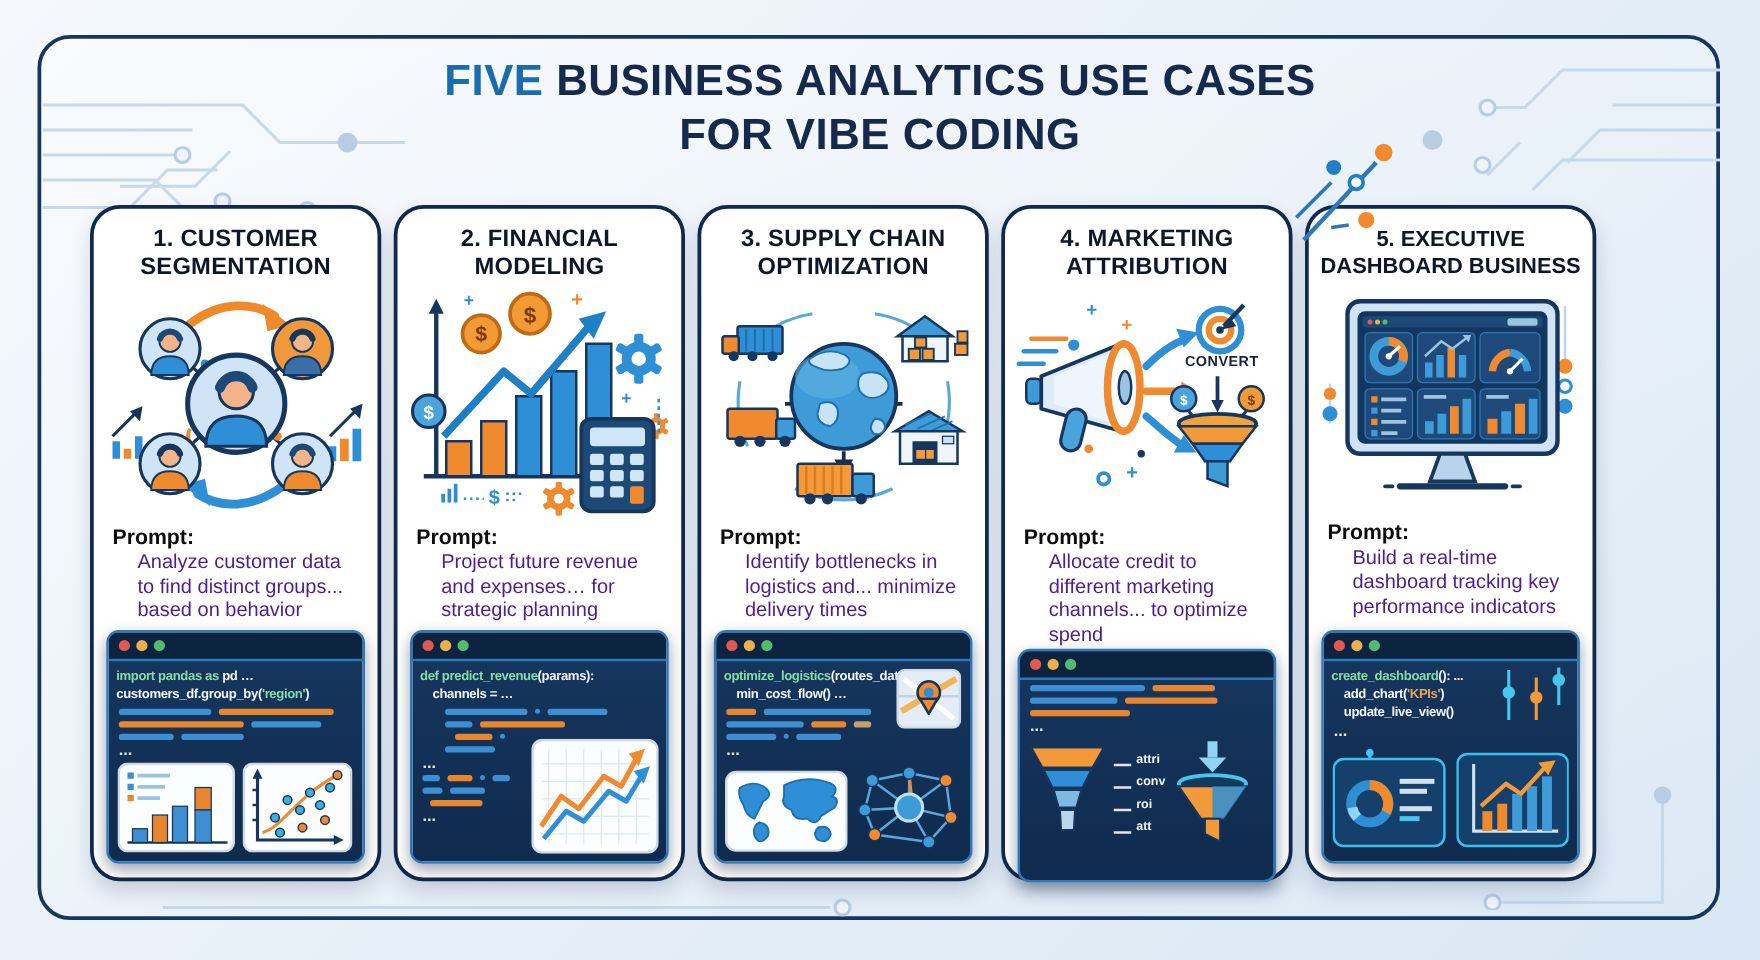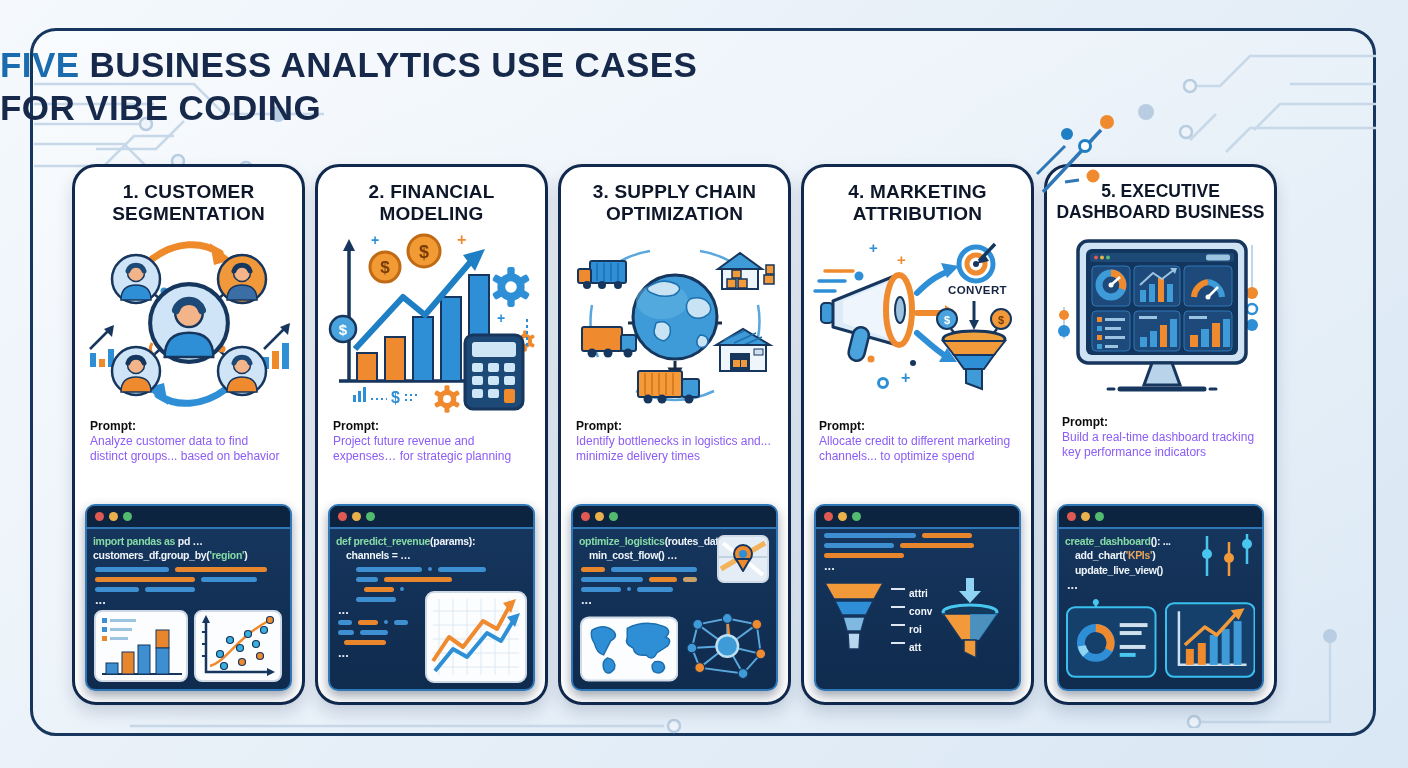--- a/index.html
+++ b/index.html
@@ -8,58 +8,58 @@
     background:linear-gradient(135deg,#f5f9fd 0%,#e8f0f8 45%,#d9e7f4 100%);
     font-family:"Liberation Sans",sans-serif;
   }
   .frame{
     position:absolute;left:30px;top:28px;width:1340px;height:702px;
     border:3px solid #16365e;border-radius:26px;
     background:linear-gradient(160deg,rgba(255,255,255,.45),rgba(222,235,246,.35));
   }
   .circuit{position:absolute;pointer-events:none;}
   .title{
-    position:absolute;top:44px;left:0;right:0;
+    position:absolute;top:44px;left:0;right:0;text-align:center;
     font-weight:800;color:#17294b;font-size:35px;line-height:1.22;letter-spacing:.4px;
   }
   .title .hl{color:#1a6cae;}
   .cards{position:absolute;left:72px;top:164px;display:flex;gap:10px;}
   .card{
     width:227px;height:535px;background:#ffffff;border:3px solid #10294d;border-radius:24px;
     box-shadow:0 8px 16px rgba(20,40,80,.16);display:flex;flex-direction:column;align-items:center;
     position:relative;
   }
   .card-title{margin-top:14px;text-align:center;font-weight:800;font-size:19px;color:#0d1729;line-height:1.18;letter-spacing:.2px;}
   .card-title.tight{font-size:17.5px;letter-spacing:0;}
   .illus{width:210px;height:185px;margin-top:5px;position:relative;flex:none;}
   .illus svg{position:absolute;left:0;top:0;}
   .convert-label{position:absolute;left:128px;top:53px;width:74px;text-align:center;font-weight:800;font-size:11.5px;color:#15233f;letter-spacing:.4px;}
   .prompt{width:100%;padding:0 15px;box-sizing:border-box;margin-top:3px;}
-  .prompt-label{font-weight:800;font-size:12px;color:#0d0d0d;line-height:1.25;}
-  .prompt-text{font-size:12px;color:#8b5cf6;line-height:1.23;}
+  .prompt-label{font-weight:800;font-size:17px;color:#0d0d0d;line-height:1.25;}
+  .prompt-text{font-size:16px;color:#4c1d95;line-height:1.23;margin-left:20px;}
   .codewin{
     margin-top:auto;margin-bottom:11px;width:203px;height:183px;flex:none;
     background:linear-gradient(#17375f,#0f2b4e);border:2px solid #2f77b6;border-radius:10px;
     box-shadow:0 5px 12px rgba(8,28,58,.4);overflow:hidden;position:relative;
   }
   .codebar{height:21px;background:#0d2441;border-bottom:2px solid #2f77b6;display:flex;align-items:center;padding-left:8px;gap:5px;}
   .wdot{width:9px;height:9px;border-radius:50%;}
   .wdot.r{background:#e05a52}.wdot.y{background:#e9b04c}.wdot.g{background:#53bb6f}
   .code{padding:5px 6px 0;font-weight:bold;font-size:10.5px;line-height:1.38;letter-spacing:-.3px;white-space:nowrap;}
   .kw{color:#86dba6}.pl{color:#eef4fa}.so{color:#e8a45c}
   .ind{padding-left:10px;}
   .bars{padding:4px 8px 0;display:flex;flex-direction:column;gap:5px;}
   .brow{display:flex;gap:6px;align-items:center;}
   .b{height:5px;border-radius:3px;flex:none;}
   .b.bl{background:#3d8fd1}.b.or{background:#e8862e}.b.tn{background:#c9a06a}
   .bdot{width:4px;height:4px;border-radius:50%;background:#3d8fd1;flex:none;}
   .more{color:#dfe8f2;font-weight:800;font-size:13px;padding:1px 8px 0;line-height:1;}
   .panel-row{display:flex;gap:6px;padding:4px 7px 0;align-items:flex-end;}
   .flabels{display:flex;flex-direction:column;gap:7px;padding-top:4px;}
-  .flabel{display:flex;align-items:flex-start;gap:4px;font-weight:bold;font-size:10px;color:#f2f6fa;}
+  .flabel{display:flex;align-items:flex-end;gap:4px;font-weight:bold;font-size:10px;color:#f2f6fa;}
   .fline{display:inline-block;width:14px;height:2px;background:#dfe8f2;}
   svg text{font-family:"Liberation Sans",sans-serif;font-weight:bold;}
 </style>
 </head>
 <body>
 
 <svg width="0" height="0" style="position:absolute">
   <defs>
     <g id="gear">
       <rect x="-3.5" y="-19" width="7" height="9" rx="2"></rect>

